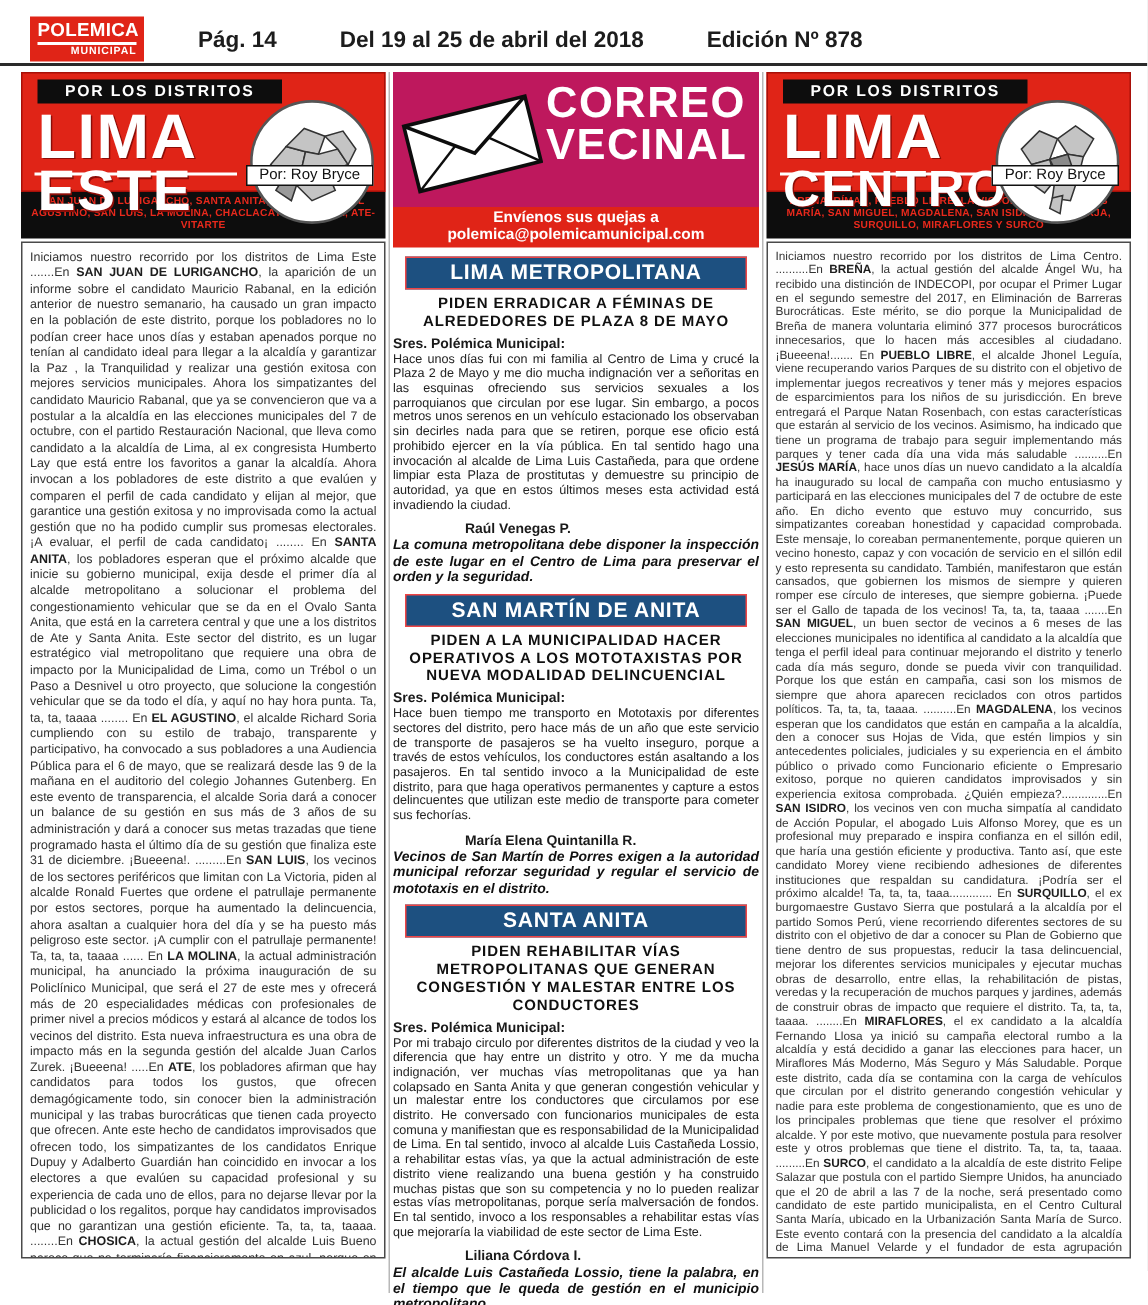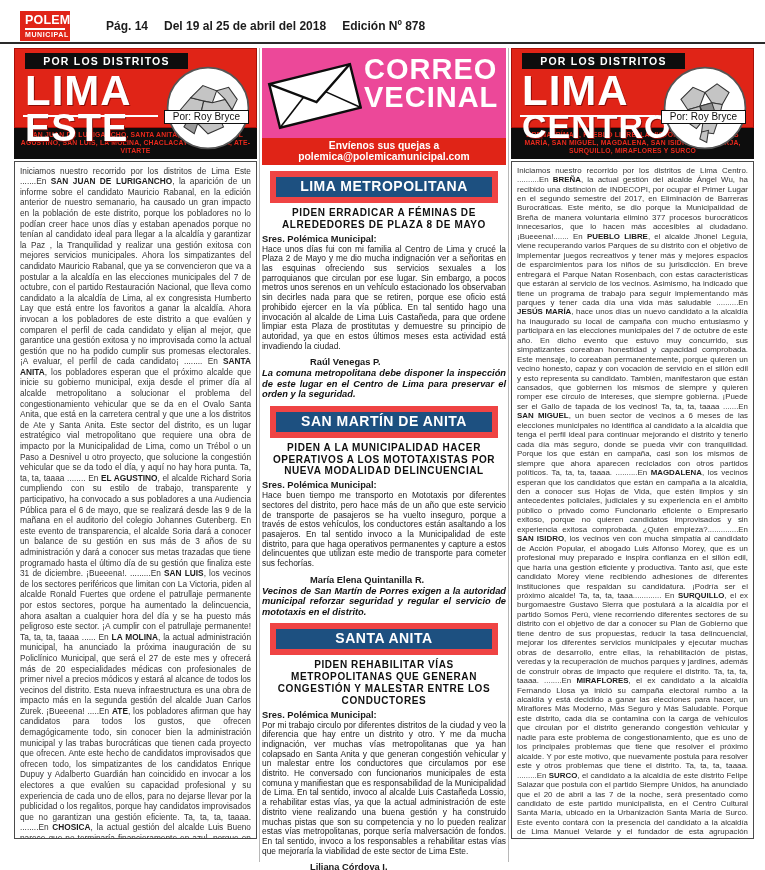--- a/index.html
+++ b/index.html
@@ -2,24 +2,24 @@
 <html><head>
 <meta charset="utf-8">
 <style>
   * { margin:0; padding:0; box-sizing:border-box; }
   html,body { background:#e9e9e9; }
   body { font-family:"Liberation Sans", sans-serif; }
   .page { position:relative; width:765px; height:870px; background:#ffffff; overflow:hidden; margin:0 auto; }
 
   
   .masthead { position:absolute; left:20px; right:0; top:12px; height:28px; display:flex; align-items:center; }
-  .logo { background:#e02417; color:#fff; padding:3px 5px 3px; width:50px; flex:0 0 auto; }
+  .logo { background:#e02417; color:#fff; padding:3px 5px 3px; width:76px; flex:0 0 auto; }
   .logo-l1 { font-weight:bold; font-size:12.5px; letter-spacing:.2px; line-height:1; }
   .logo-l2 { font-weight:bold; font-size:7px; text-align:right; border-top:2px solid #fff; margin-top:2px; padding-top:1px; letter-spacing:.6px; line-height:1; }
-  .masthead-meta { display:flex; gap:16px; margin-left:36px; font-weight:bold; font-size:12px; color:#1c1c1c; }
+  .masthead-meta { display:flex; gap:42px; margin-left:36px; font-weight:bold; font-size:15px; color:#1c1c1c; }
   .masthead-rule { position:absolute; left:0; right:0; top:42px; border-top:2px solid #2a2a2a; }
 
   
   .col { position:absolute; top:48px; }
   .col-left  { left:14px;  width:243px; }
   .col-center{ left:262px; width:244px; }
   .col-right { left:511px; width:243px; }
   .vrule { position:absolute; top:48px; bottom:8px; width:1px; background:#b8b8b8; }
 
   
@@ -35,28 +35,28 @@
 
   .districts-strip { background:#0d0d0d; color:#e8291c; font-weight:bold; font-size:6.8px; line-height:8.2px; letter-spacing:.2px; text-align:center; padding:3px 4px; min-height:22px; }
 
   .body-box { margin-top:2px; height:678px; border:1px solid #4a4a4a; background:#fefefe; padding:4px 5px 0; overflow:hidden; }
   .flow-text { text-align:justify; color:#333; }
   .col-left  .flow-text { font-size:8.3px; line-height:10.6px; }
   .col-right .flow-text { font-size:7.9px; line-height:9.45px; }
   .flow-text .b { font-weight:bold; color:#1d1d1d; }
 
   
-  .correo-box { position:relative; background:#ec4899; height:90px; }
+  .correo-box { position:relative; background:#be185d; height:90px; }
   .envelope { position:absolute; left:4px; top:6px; width:96px; height:76px; }
   .correo-title { position:absolute; left:102px; top:8px; color:#fff; font-weight:bold; line-height:.95; letter-spacing:1px; }
   .correo-title .t1 { font-size:29px; }
   .correo-title .t2 { font-size:29px; }
   .correo-tagline { background:#e02417; color:#fff; font-weight:bold; font-size:10.3px; text-align:center; padding:2px 0 3px; }
 
-  .section-bar { margin:6px 8px 4px; background:#1d5080; border:6px solid #ef4444; color:#fff; font-weight:bold; font-size:14px; letter-spacing:.5px; text-align:center; padding:1px 0 3px; }
+  .section-bar { margin:6px 8px 4px; background:#1d5080; border:1px solid #ef4444; color:#fff; font-weight:bold; font-size:14px; letter-spacing:.5px; text-align:center; padding:1px 0 3px; }
   .headline { font-weight:bold; font-size:10px; line-height:11.8px; letter-spacing:.6px; text-align:center; color:#101010; margin:3px 2px 3px; }
   .salutation { font-weight:bold; font-size:9.3px; color:#1a1a1a; margin:3px 0 1px; }
   .letter-body { font-size:8.4px; line-height:9.7px; text-align:justify; color:#222; }
   .signature { font-weight:bold; font-size:9.3px; color:#1a1a1a; margin-top:6px;padding-left:48px; }
   .response { font-weight:bold; font-style:italic; font-size:9.3px; line-height:10.5px; text-align:justify; color:#111; margin-top:1px; }
 </style>
 </head>
 <body>
 
 <div class="page">

